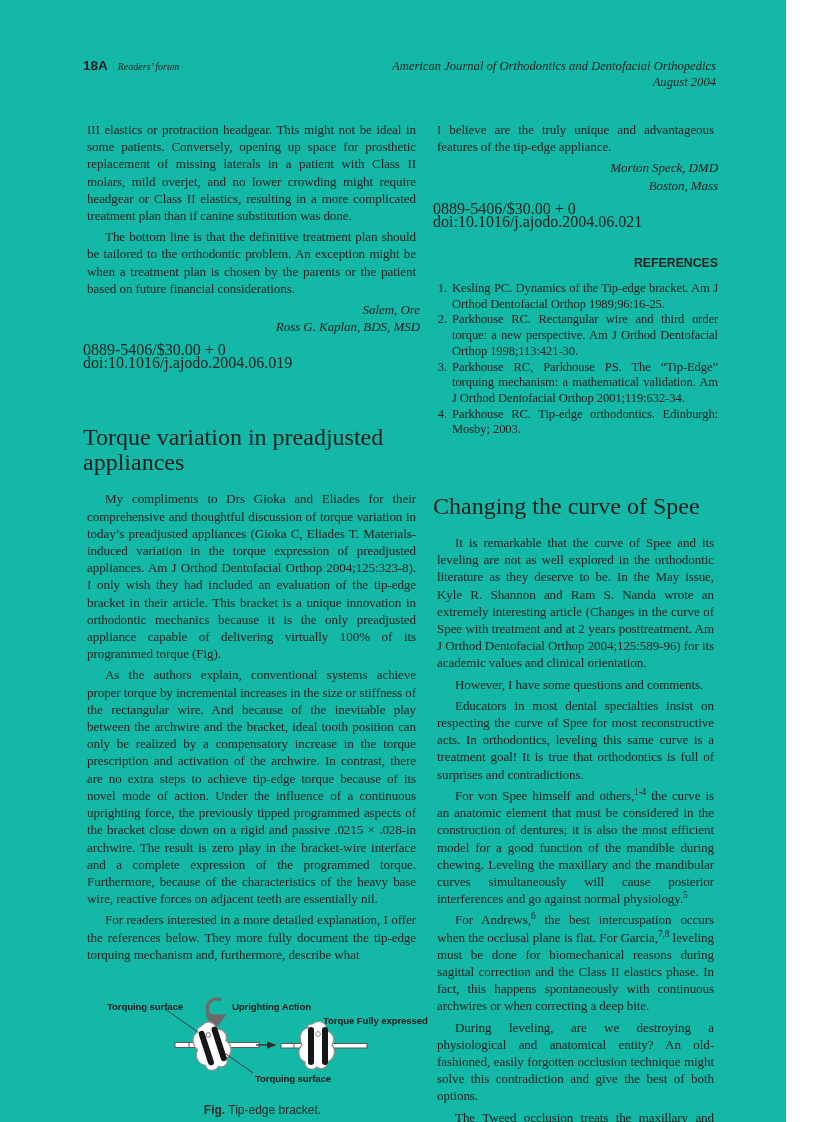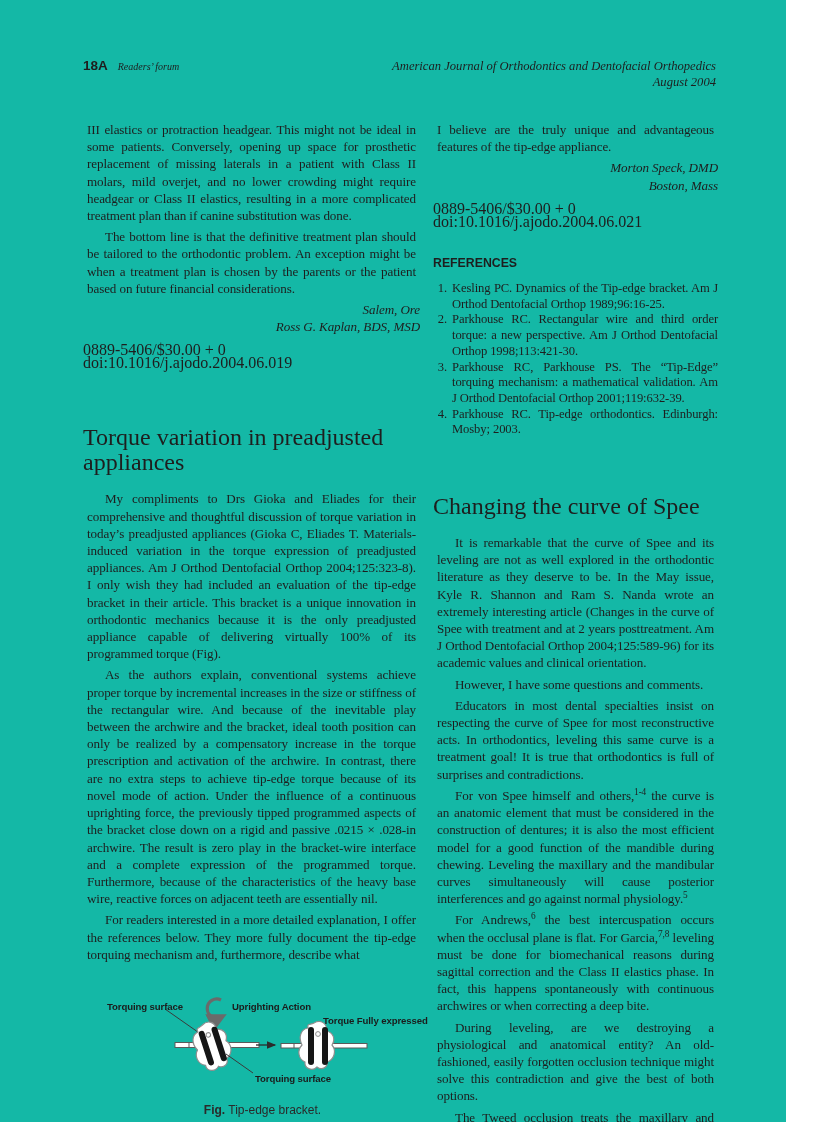--- a/index.html
+++ b/index.html
@@ -24,21 +24,21 @@
   p.noindent{text-indent:0;}
   .signature{margin:1px 0 0 0;text-align:right;font-style:italic;line-height:17.2px;}
   .signature div{white-space:nowrap;}
   .footnote{margin-top:8px;font-size:16px;line-height:13px;text-align:left;letter-spacing:0;}
   .article-title{
     font-weight:400;font-size:24px;line-height:25px;letter-spacing:0;
     margin:56px 0 15px 0;text-align:left;text-indent:0;
   }
   .refs-heading{
     font-family:"Liberation Sans",sans-serif;font-weight:bold;font-size:12.3px;
-    margin:27px 0 9px 0;text-align:left;letter-spacing:0;
+    margin:27px 0 9px 0;text-align:right;letter-spacing:0;
   }
   ol.refs{margin:0;padding-left:17px;font-size:12.6px;line-height:15.7px;letter-spacing:-0.1px;}
   ol.refs li{padding-left:2px;margin:0;text-align:justify;}
   sup{font-size:9.3px;line-height:0;}
   
   .figure-block{margin-top:34px;margin-left:22px;}
   .figure-svg{display:block;}
   .figure-svg text{
     font-family:"Liberation Sans",sans-serif;font-size:9.6px;font-weight:bold;fill:#1b1b1b;
   }
@@ -142,21 +142,21 @@
       </div>
       <div class="footnote">
         <div>0889-5406/$30.00 + 0</div>
         <div>doi:10.1016/j.ajodo.2004.06.021</div>
       </div>
 
       <div class="refs-heading">REFERENCES</div>
       <ol class="refs">
         <li>Kesling PC. Dynamics of the Tip-edge bracket. Am J Orthod Dentofacial Orthop 1989;96:16-25.</li>
         <li>Parkhouse RC. Rectangular wire and third order torque: a new perspective. Am J Orthod Dentofacial Orthop 1998;113:421-30.</li>
-        <li>Parkhouse RC, Parkhouse PS. The “Tip-Edge” torquing mechanism: a mathematical validation. Am J Orthod Dentofacial Orthop 2001;119:632-39.</li>
+        <li>Parkhouse RC, Parkhouse PS. The “Tip-Edge” torquing mechanism: a mathematical validation. Am J Orthod Dentofacial Orthop 2001;119:632-34.</li>
         <li>Parkhouse RC. Tip-edge orthodontics. Edinburgh: Mosby; 2003.</li>
       </ol>
 
       <h2 class="article-title">Changing the curve of Spee</h2>
       <p class="body-par"><span>It is remarkable that the curve of Spee and its leveling are not as well explored in the orthodontic literature as they deserve to be. In the May issue, Kyle R. Shannon and Ram S. Nanda wrote an extremely interesting article (Changes in the curve of Spee with treatment and at 2 years posttreatment. Am J Orthod Dentofacial Orthop 2004;125:589-96) for its academic values and clinical orientation.</span></p>
       <p class="body-par"><span>However, I have some questions and comments.</span></p>
       <p class="body-par"><span>Educators in most dental specialties insist on respecting the curve of Spee for most reconstructive acts. In orthodontics, leveling this same curve is a treatment goal! It is true that orthodontics is full of surprises and contradictions.</span></p>
       <p class="body-par"><span>For von Spee himself and others,</span><sup>1-4</sup><span> the curve is an anatomic element that must be considered in the construction of dentures; it is also the most efficient model for a good function of the mandible during chewing. Leveling the maxillary and the mandibular curves simultaneously will cause posterior interferences and go against normal physiology.</span><sup>5</sup></p>
       <p class="body-par"><span>For Andrews,</span><sup>6</sup><span> the best intercuspation occurs when the occlusal plane is flat. For Garcia,</span><sup>7,8</sup><span> leveling must be done for biomechanical reasons during sagittal correction and the Class II elastics phase. In fact, this happens spontaneously with continuous archwires or when correcting a deep bite.</span></p>
       <p class="body-par"><span>During leveling, are we destroying a physiological and anatomical entity? An old-fashioned, easily forgotten occlusion technique might solve this contradiction and give the best of both options.</span></p>

